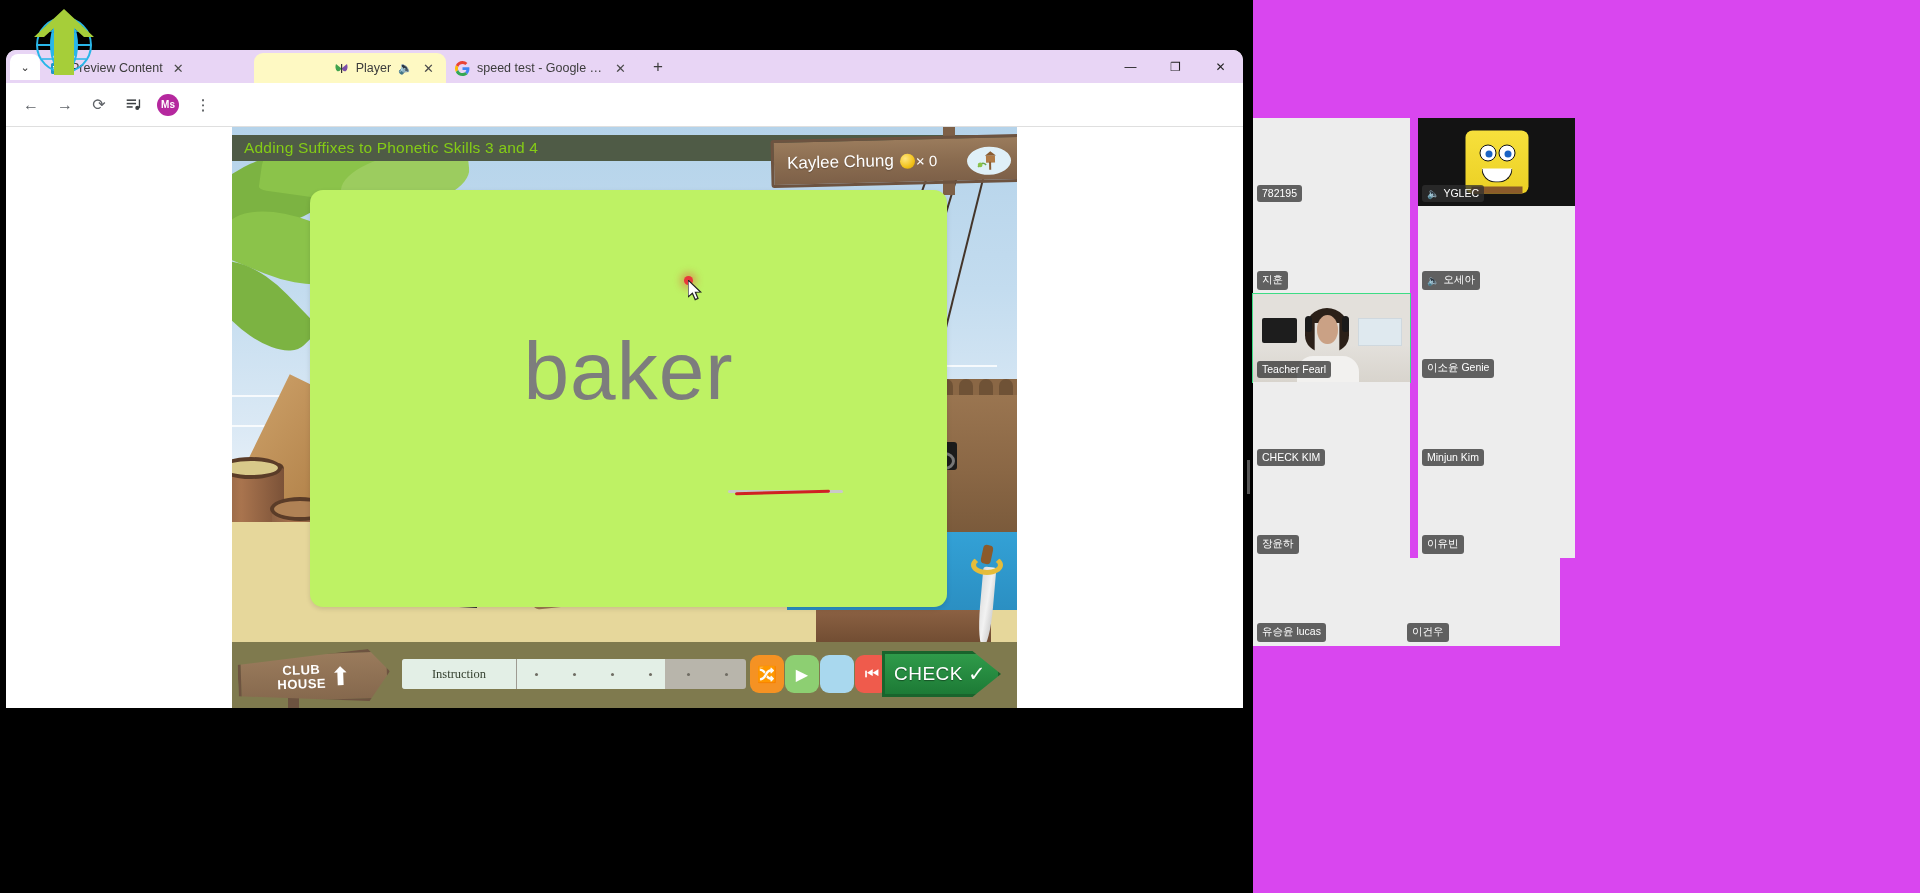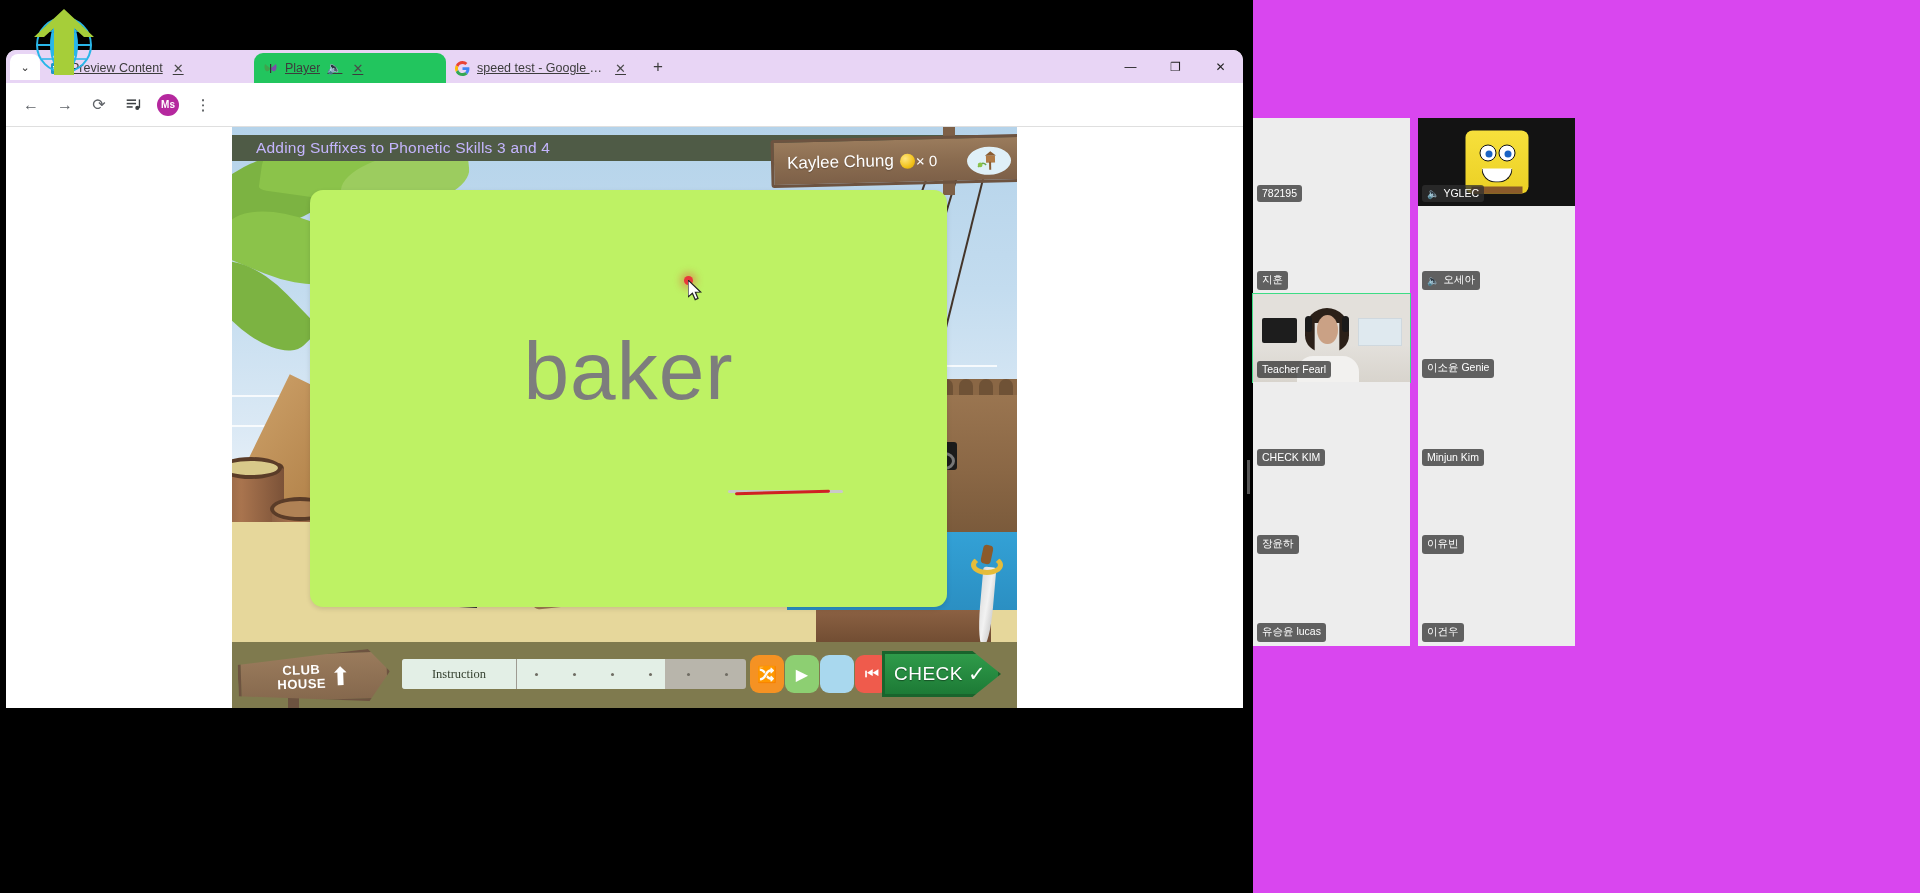--- a/index.html
+++ b/index.html
@@ -13,23 +13,23 @@
     background:#fff; border-radius:10px 10px 0 0; overflow:hidden; }
 
   
   .tabstrip { position:relative; height:33px; background:#e8d5f5; display:flex;
     align-items:flex-end; padding-left:4px; }
   .tabs-chevron { width:30px; height:26px; margin-bottom:3px; background:#fff;
     border-radius:8px 8px 0 0; display:flex; align-items:center; justify-content:center;
     font-size:11px; color:#333; }
   .tab { height:30px; display:flex; align-items:center; gap:7px; padding:0 9px;
     font-size:12.5px; color:#3c3c3c; border-radius:9px 9px 0 0; position:relative;
-    white-space:nowrap;text-decoration:underline; }
+    white-space:nowrap; }
   .tab.inactive { background:#e8d5f5; }
-  .tab.active { background:#22c55e; }
+  .tab.active { background:#fef9c3;justify-content:flex-end; }
   .tab .favicon { width:15px; height:15px; flex:0 0 15px; display:flex;
     align-items:center; justify-content:center; }
   .tab .tlabel { max-width:132px; overflow:hidden; text-overflow:ellipsis; }
   .tab .tclose { font-size:13px; color:#4a4a4a; line-height:1; padding:2px 3px; }
   .tab .tsound { font-size:12px; color:#3c3c3c; }
   .tab-w1 { width:214px; }
   .tab-w2 { width:192px; }
   .tab-w3 { width:192px; }
   .newtab { width:28px; height:28px; margin:0 0 2px 6px; display:flex;
     align-items:center; justify-content:center; font-size:17px; color:#3c3c3c; }
@@ -64,22 +64,22 @@
   
   .stage { position:absolute; left:226px; top:0; width:785px; height:581px;
     overflow:hidden; }
   .sky { position:absolute; inset:0;
     background:linear-gradient(#b5d3ea 0%, #c3dcef 28%, #dbe9f5 52%, #e8f1f8 62%,
       #3b9fd4 62%, #2f93ca 70%, #e9dca6 70%, #e6d79b 100%); }
   .cloudline { position:absolute; height:2px; background:rgba(255,255,255,.8); }
 
   .titlebar { position:absolute; left:0; top:8px; width:100%; height:26px;
     background:#4f5b46; display:flex; align-items:center; }
-  .titlebar .ttext { color:#c4b5fd; font-size:15.5px; padding-left:12px;
-    letter-spacing:.2px; font-family:"Liberation Sans", sans-serif;margin-left:12px; }
+  .titlebar .ttext { color:#84cc16; font-size:15.5px; padding-left:12px;
+    letter-spacing:.2px; font-family:"Liberation Sans", sans-serif; }
 
   
   .palm-trunk { position:absolute; left:-8px; top:232px; width:120px; height:150px;
     background:linear-gradient(100deg,#c79a62,#a9783f);
     transform:rotate(26deg); transform-origin:bottom left;
     border-radius:0 40% 0 0; }
   .frond { position:absolute; background:#7cb342; border-radius:60% 5% 60% 5%; }
 
   
   .barrel { position:absolute; background:linear-gradient(90deg,#8d6244,#a9744e 35%,#7b5238);
@@ -560,21 +560,21 @@
         <div class="vname">
           <span>이유빈</span>
         </div>
       </div>
 
       <div class="vtile" style="left:0;top:440px;">
         <div class="vname">
           <span>유승윤 lucas</span>
         </div>
       </div>
-      <div class="vtile" style="left:165px;top:440px;text-decoration:underline;">
+      <div class="vtile" style="left:150px;top:440px;text-decoration:underline;">
         <div class="vname">
           <span>이건우</span>
         </div>
       </div>
     </div>
   </div>
 
   <div class="logo">
     <svg width="84" height="72" viewBox="0 0 84 72">
       <circle cx="42" cy="40" r="27" fill="none" stroke="#29b6e8" stroke-width="2"></circle>

